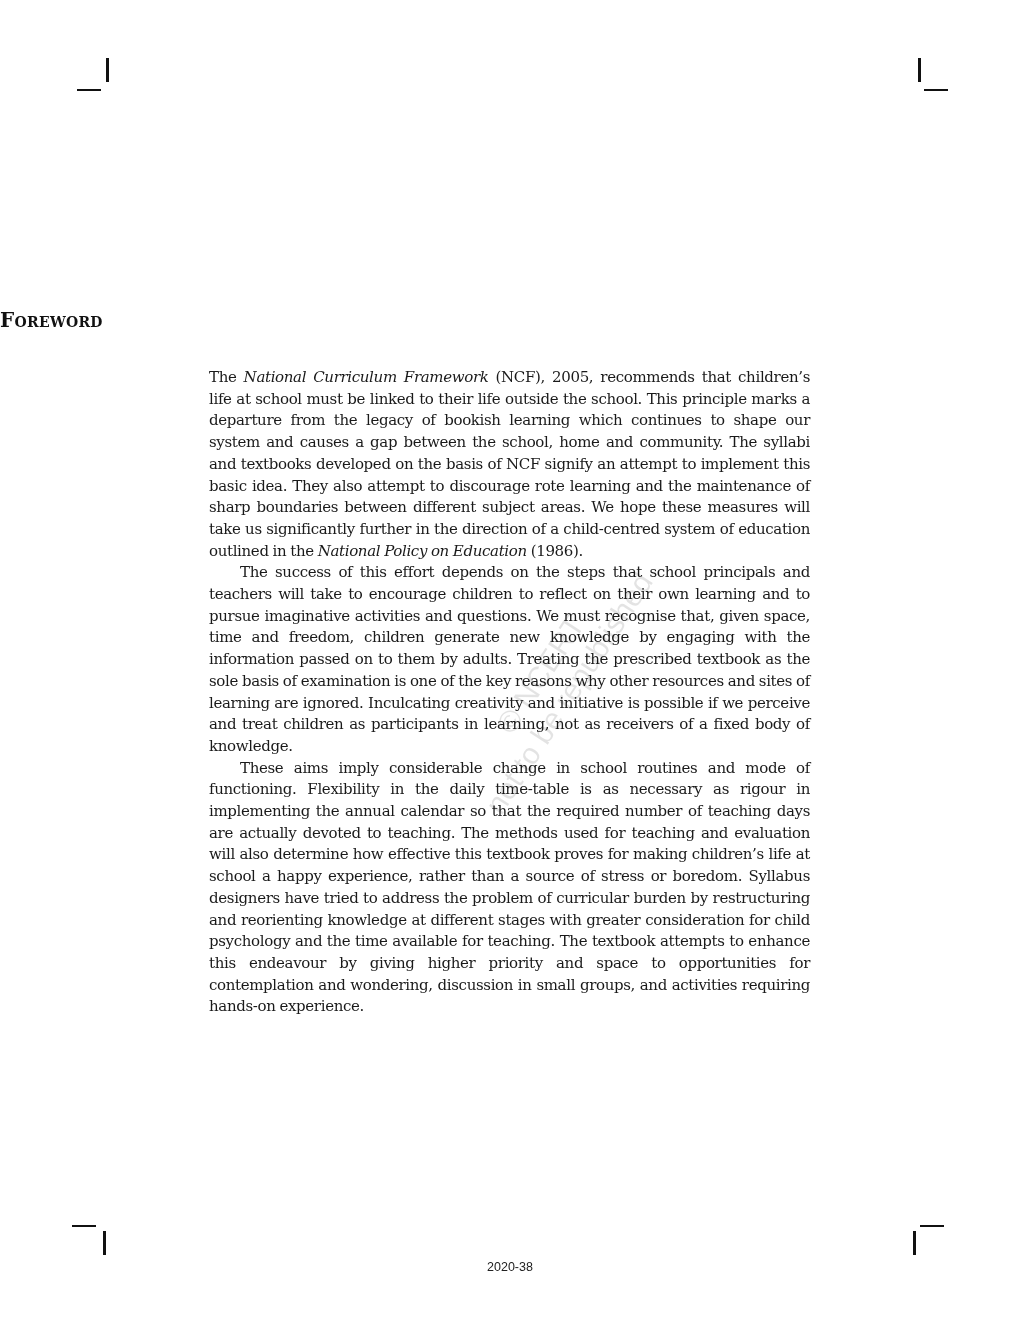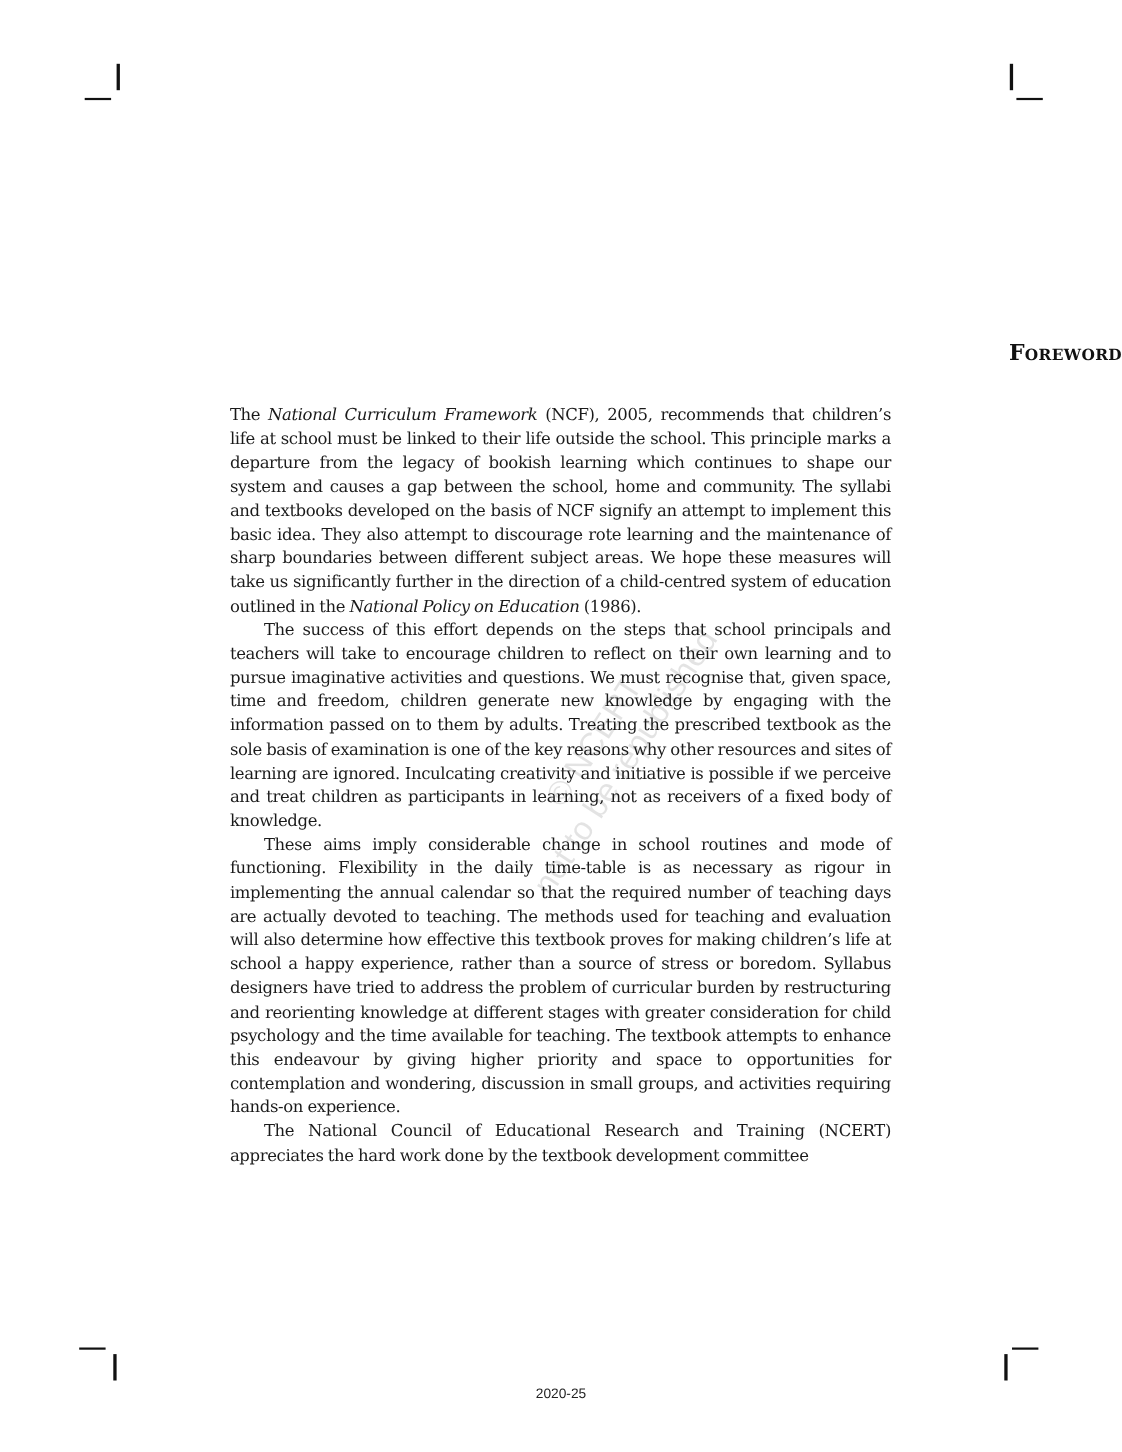--- a/index.html
+++ b/index.html
@@ -19,21 +19,21 @@
       background: #111111;
     }
     .crop.v { width: 3px; height: 24px; }
     .crop.h { width: 24px; height: 2px; }
 
     .title {
       position: absolute;
       top: 308px;
       left: 0;
       width: 1020px;
-      text-align: right;
+      text-align: left;
       font-family: "DejaVu Serif", serif;
       font-weight: bold;
       font-size: 20px;
       font-variant: small-caps;
       letter-spacing: 0.3px;
       color: #111;
       margin: 0;
     }
     .body-text {
       position: absolute;
@@ -103,23 +103,20 @@
 <div class="body-text">
   <p>
     <span>The </span><em>National Curriculum Framework</em><span> (NCF), 2005, recommends that children’s life at school must be linked to their life outside the school. This principle marks a departure from the legacy of bookish learning which continues to shape our system and causes a gap between the school, home and community. The syllabi and textbooks developed on the basis of NCF signify an attempt to implement this basic idea. They also attempt to discourage rote learning and the maintenance of sharp boundaries between different subject areas. We hope these measures will take us significantly further in the direction of a child-centred system of education outlined in the </span><em>National Policy on Education</em><span> (1986).</span>
   </p>
   <p class="indent">
     <span>The success of this effort depends on the steps that school principals and teachers will take to encourage children to reflect on their own learning and to pursue imaginative activities and questions. We must recognise that, given space, time and freedom, children generate new knowledge by engaging with the information passed on to them by adults. Treating the prescribed textbook as the sole basis of examination is one of the key reasons why other resources and sites of learning are ignored. Inculcating creativity and initiative is possible if we perceive and treat children as participants in learning, not as receivers of a fixed body of knowledge.</span>
   </p>
   <p class="indent">
     <span>These aims imply considerable change in school routines and mode of functioning. Flexibility in the daily time-table is as necessary as rigour in implementing the annual calendar so that the required number of teaching days are actually devoted to teaching. The methods used for teaching and evaluation will also determine how effective this textbook proves for making children’s life at school a happy experience, rather than a source of stress or boredom. Syllabus designers have tried to address the problem of curricular burden by restructuring and reorienting knowledge at different stages with greater consideration for child psychology and the time available for teaching. The textbook attempts to enhance this endeavour by giving higher priority and space to opportunities for contemplation and wondering, discussion in small groups, and activities requiring hands-on experience.</span>
   </p>
-  <p class="indent">
-    <span>The National Council of Educational Research and Training (NCERT) appreciates the hard work done by the textbook development committee</span>
-  </p>
 </div>
 
 <div class="watermark">
   <div>© NCERT</div>
   <div>not to be republished</div>
 </div>
 
-<div class="footer">2020-25</div>
+<div class="footer">2020-38</div>
 
 </body></html>

